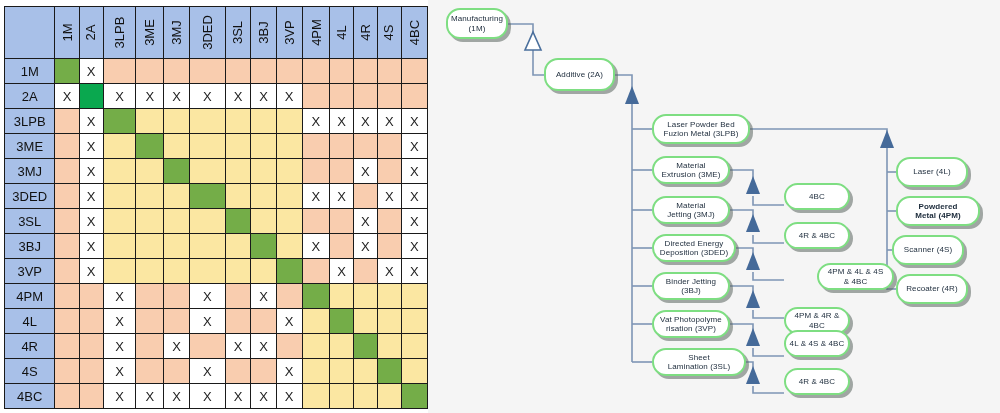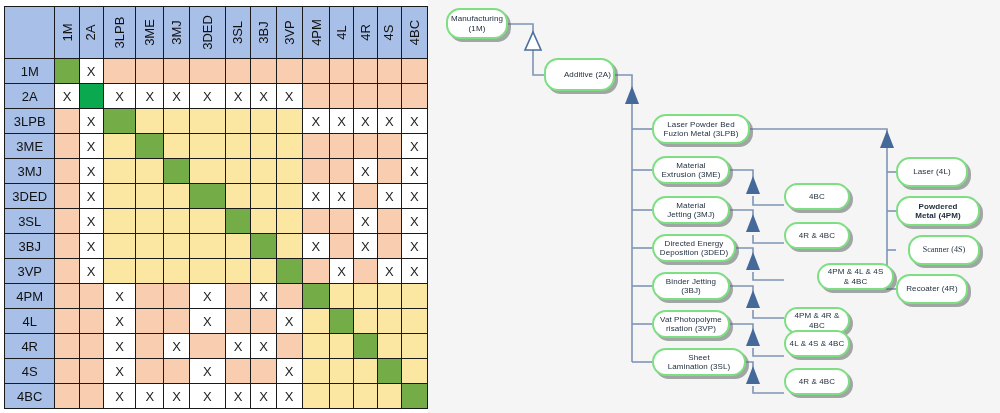--- a/index.html
+++ b/index.html
@@ -394,21 +394,21 @@
         <polygon points="325,328 332,346 318,346"></polygon>
         <polygon points="325,366 332,384 318,384"></polygon>
       </g>
     </svg>
 
     <div id="nodes-layer">
         <div class="node" style="left: 18px; top: 8px; width: 62px; height: 31px;">
           <span class="lbl">Manufacturing
 (1M)</span>
         </div>
-        <div class="node" style="left: 116px; top: 58px; width: 71px; height: 33px; justify-content: flex-end;">
+        <div class="node" style="left: 116px; top: 58px; width: 71px; height: 33px;">
           <span class="lbl">Additive (2A)</span>
         </div>
         <div class="node" style="left: 224px; top: 114px; width: 98px; height: 30px;">
           <span class="lbl">Laser Powder Bed
 Fuzion Metal (3LPB)</span>
         </div>
         <div class="node" style="left: 224px; top: 156px; width: 78px; height: 28px;">
           <span class="lbl">Material
 Extrusion (3ME)</span>
         </div>
@@ -452,21 +452,21 @@
         <div class="node" style="left: 356px; top: 368px; width: 66px; height: 27px;">
           <span class="lbl">4R &amp; 4BC</span>
         </div>
         <div class="node" style="left: 468px; top: 157px; width: 72px; height: 30px;">
           <span class="lbl">Laser (4L)</span>
         </div>
         <div class="node" style="left: 468px; top: 196px; width: 84px; height: 30px; font-weight: bold;">
           <span class="lbl">Powdered
 Metal (4PM)</span>
         </div>
-        <div class="node" style="left: 480px; top: 235px; width: 72px; height: 30px; font-family: Liberation Serif, serif;">
+        <div class="node" style="left: 464px; top: 235px; width: 72px; height: 30px;">
           <span class="lbl">Scanner (4S)</span>
         </div>
         <div class="node" style="left: 468px; top: 274px; width: 72px; height: 30px;">
           <span class="lbl">Recoater (4R)</span>
         </div>
       </div>
   </div>
 </div>
 
 </body></html>

